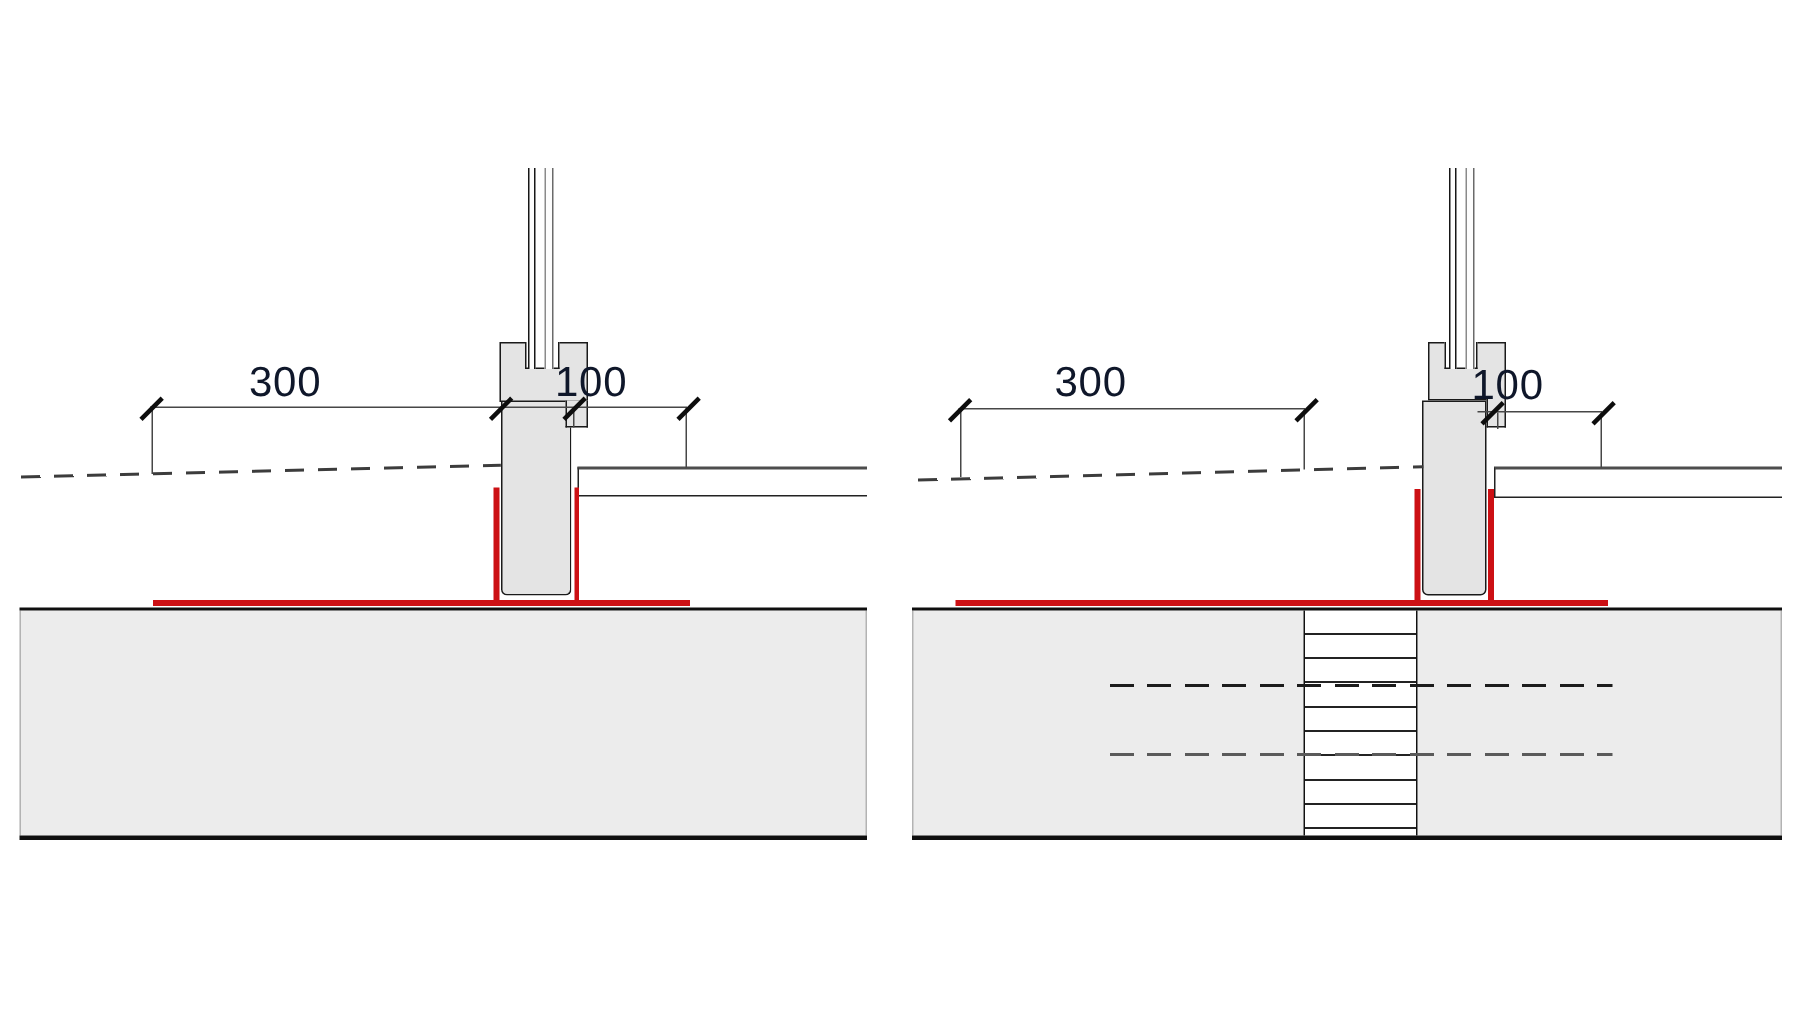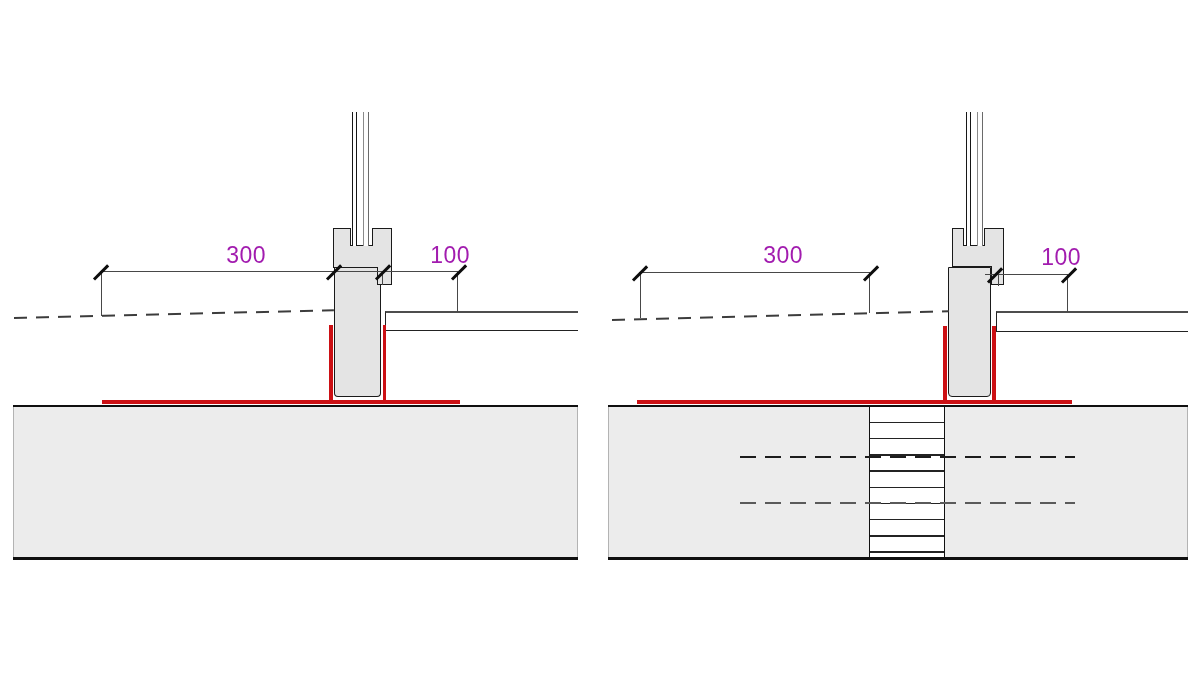--- a/index.html
+++ b/index.html
@@ -10,21 +10,21 @@
   .abs{position:absolute;box-sizing:border-box;}
   
   .profile{background:#e4e4e4;border:1.6px solid #1a1a1a;}
   .slot{background:#fff;border:1.5px solid #1a1a1a;border-top:none;}
   .glass-outer{background:#fdfdfd;border-left:1.8px solid #161616;border-right:1.4px solid #161616;}
   .glass-inner{background:#fdfdfd;border-left:1.4px solid #8a8a8a;border-right:1.8px solid #6a6a6a;}
   
   .dimline{background:#474747;height:1.4px;}
   .extline{background:#474747;width:1.3px;}
   .tick{width:20px;height:2.8px;background:#0d0d0d;transform:rotate(-45deg);}
-  .dimtext{font-size:23px;color:#a21caf;text-align:right;line-height:26px;letter-spacing:0.5px;}
+  .dimtext{font-size:28px;color:#0f172a;text-align:left;line-height:26px;letter-spacing:0.5px;}
   
   .dashslope{height:2px;background:repeating-linear-gradient(90deg,#3c3c3c 0 13px,transparent 13px 22px);transform-origin:left center;}
   
   .band{background:#fff;border-top:2.4px solid #4d4d4d;border-bottom:1.4px solid #222;border-left:1.4px solid #222;}
   
   .red{background:#cc1014;}
   
   .slabtop{background:#0f0f0f;height:2.6px;}
   .slabfill{background:#ececec;border-left:1px solid #b3b3b3;border-right:1px solid #b3b3b3;}
   .slabbot{background:#0f0f0f;height:3px;}

